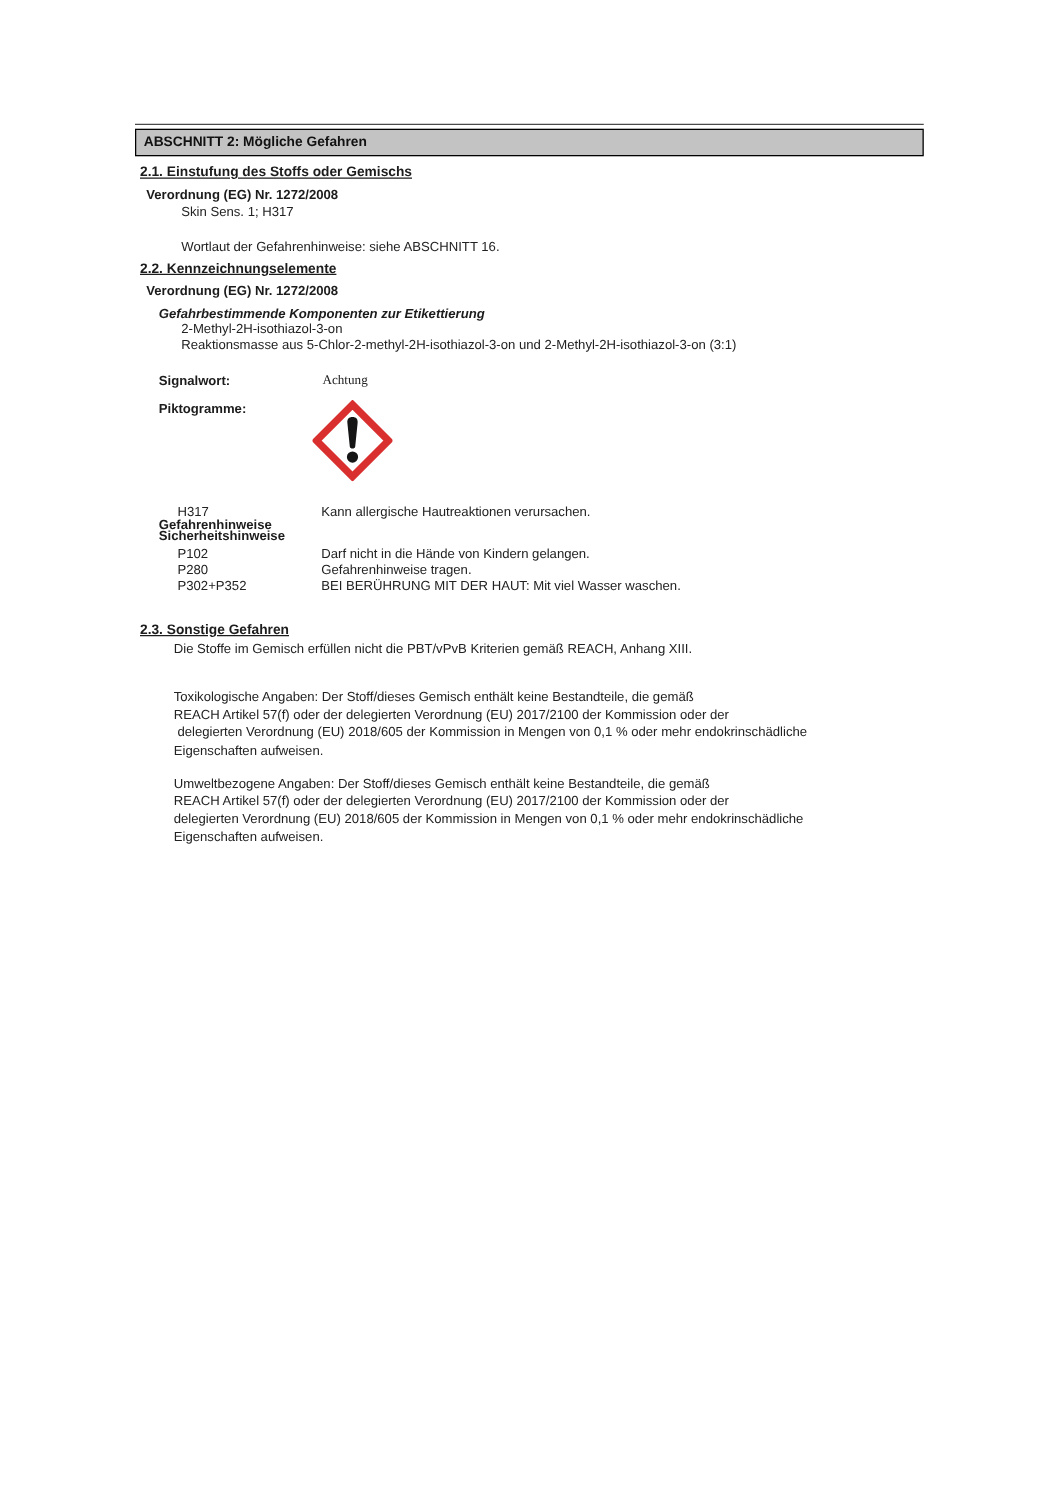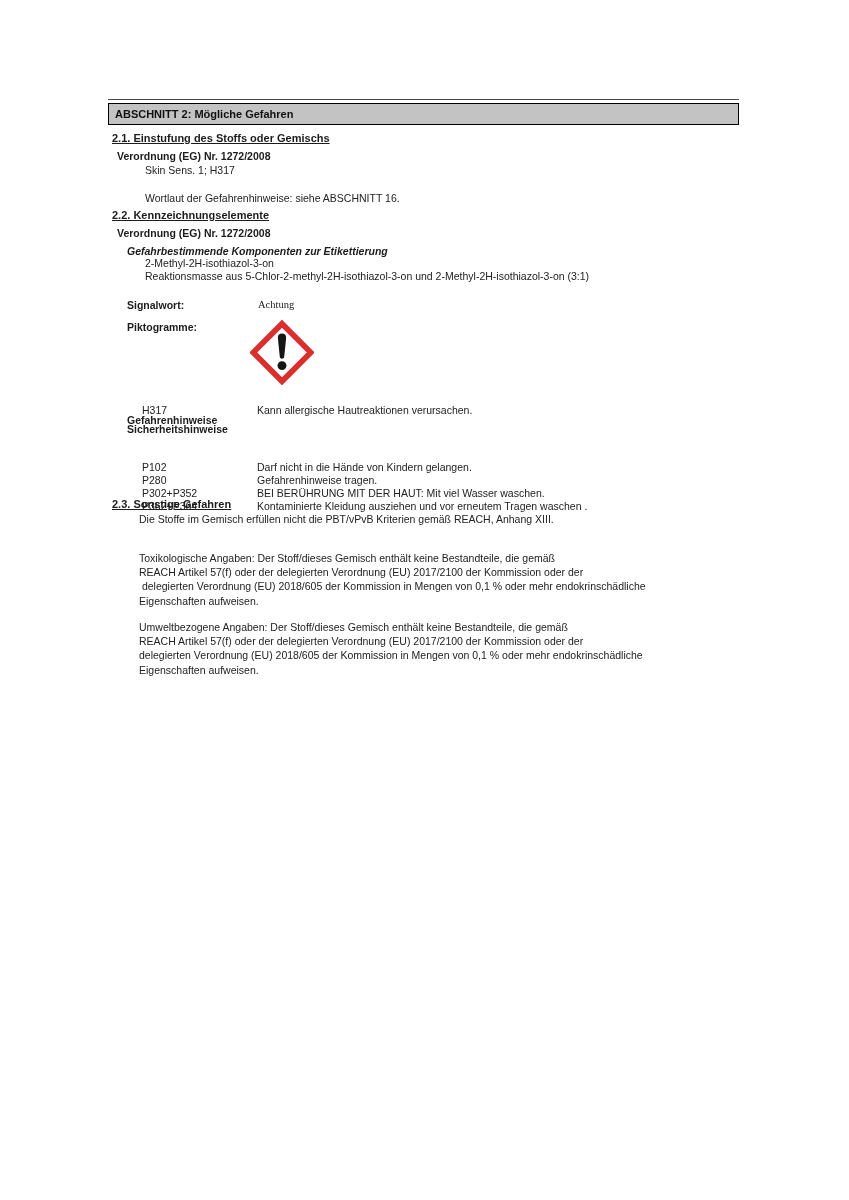--- a/index.html
+++ b/index.html
@@ -103,32 +103,29 @@
   <div class="abs bold" style="left:127px; top:390px;margin-top:24px;">Gefahrenhinweise</div>
 
   <div class="abs rows" style="left:142px; top:404px;">
     <div class="row">
       <span class="code">H317</span><span>Kann allergische Hautreaktionen verursachen.</span>
     </div>
   </div>
 
   <div class="abs bold" style="left:127px; top:423px;">Sicherheitshinweise</div>
 
-  <div class="abs rows" style="left:142px; top:437px;margin-top:24px;">
+  <div class="abs rows" style="left:142px; top:437px;">
     <div class="row">
       <span class="code">P102</span><span>Darf nicht in die Hände von Kindern gelangen.</span>
     </div>
     <div class="row">
       <span class="code">P280</span><span>Gefahrenhinweise tragen.</span>
     </div>
     <div class="row">
       <span class="code">P302+P352</span><span>BEI BERÜHRUNG MIT DER HAUT: Mit viel Wasser waschen.</span>
-    </div>
-    <div class="row">
-      <span class="code">P362+P364</span><span>Kontaminierte Kleidung ausziehen und vor erneutem Tragen waschen .</span>
     </div>
   </div>
 
   <div class="abs sec-heading" style="left:112px; top:498px;">2.3. Sonstige Gefahren</div>
 
   <div class="abs" style="left:139px; top:513px;">Die Stoffe im Gemisch erfüllen nicht die PBT/vPvB Kriterien gemäß REACH, Anhang XIII.</div>
 
   <div class="abs multiline" style="left:139px; top:539px; white-space:pre-wrap;">Toxikologische Angaben: Der Stoff/dieses Gemisch enthält keine Bestandteile, die gemäß
 REACH Artikel 57(f) oder der delegierten Verordnung (EU) 2017/2100 der Kommission oder der
  delegierten Verordnung (EU) 2018/605 der Kommission in Mengen von 0,1 % oder mehr endokrinschädliche

